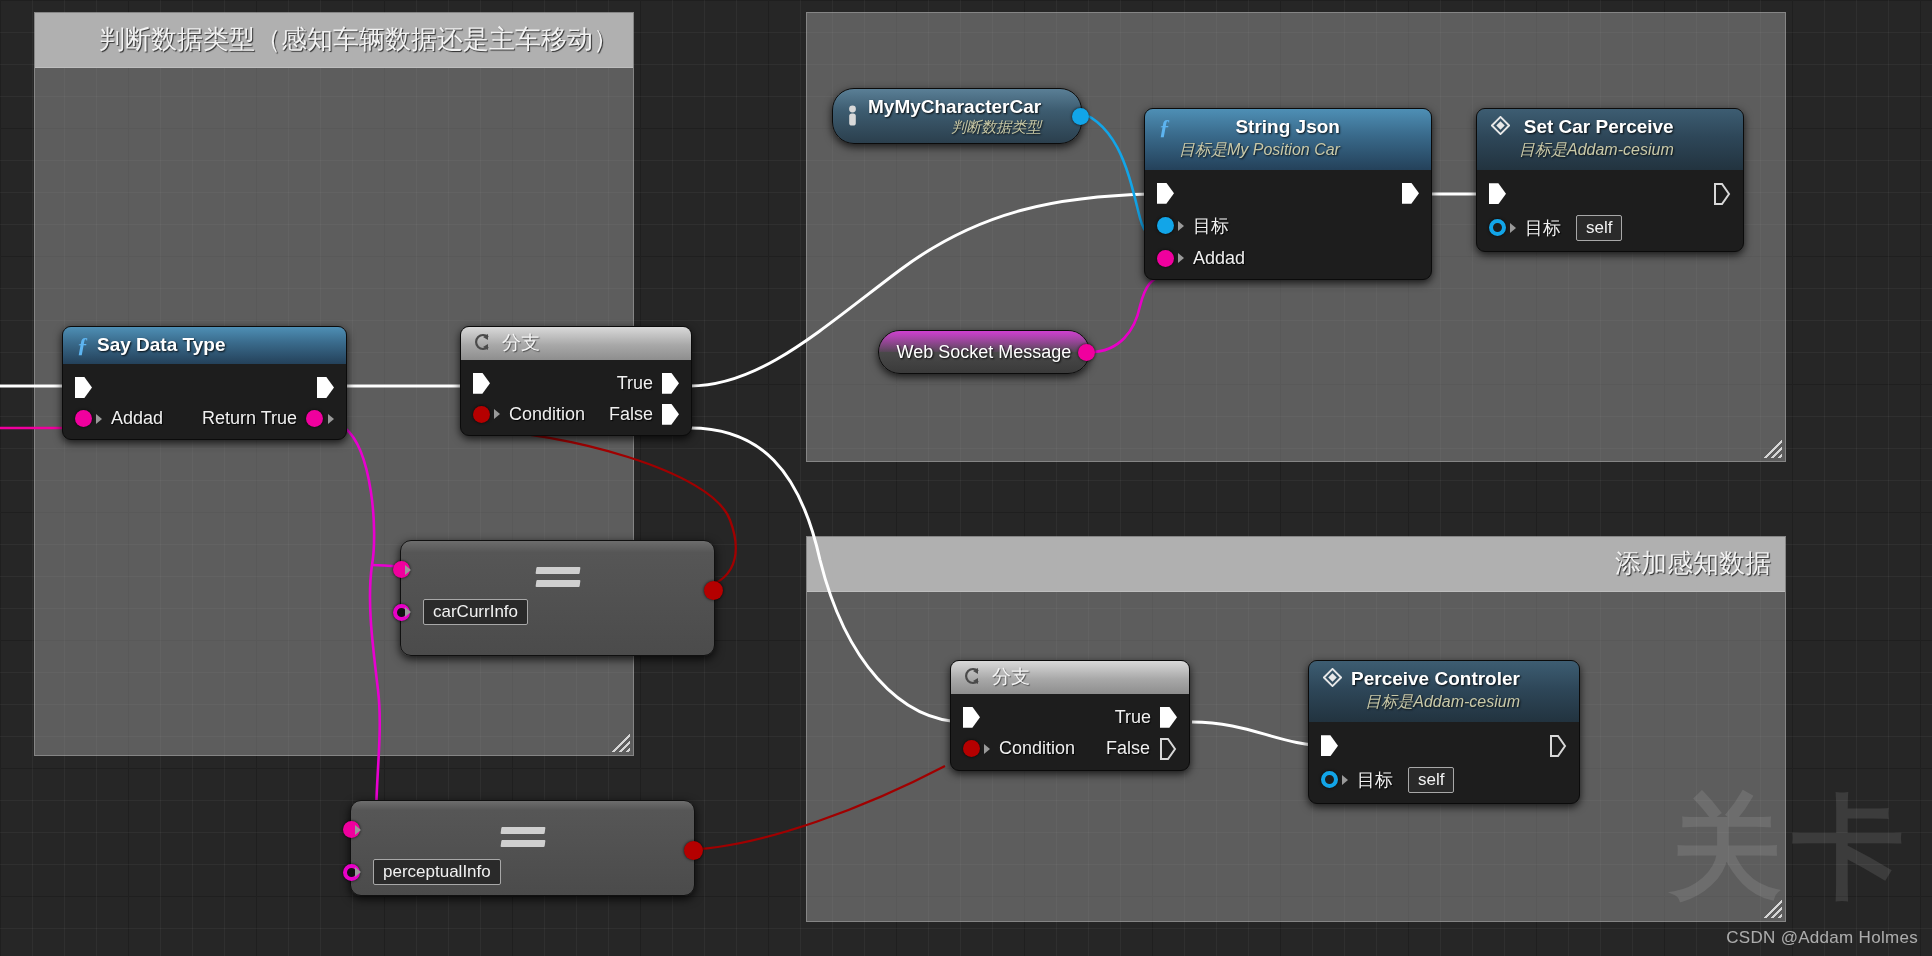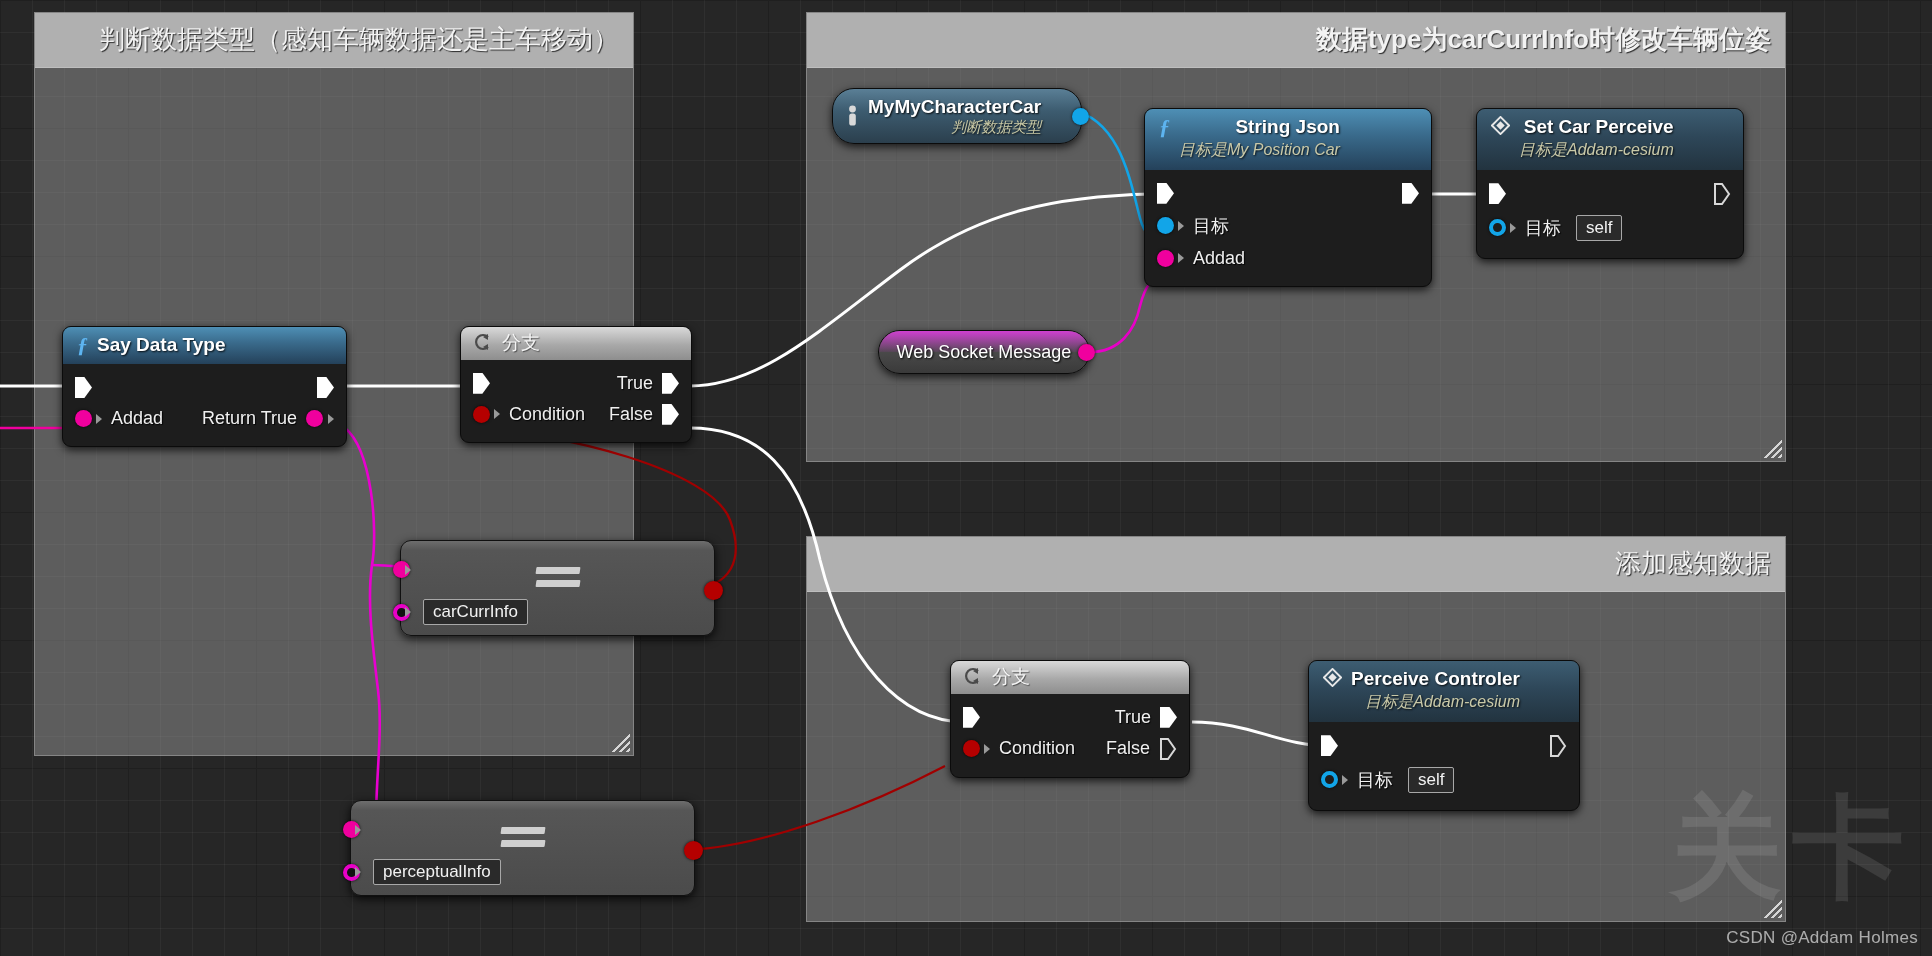--- a/index.html
+++ b/index.html
@@ -74,21 +74,21 @@
     border-radius:8px 8px 0 0;
     padding:7px 16px 9px 14px;
     display:flex; align-items:flex-start; gap:9px;
   }
   .nhead.fn   { background:linear-gradient(to bottom,#4e8fb5 0%,#3a6b8c 42%,#24415a 100%); }
   .nhead.evt  { background:linear-gradient(to bottom,#3d5d72 0%,#2e4759 45%,#22333f 100%); }
   .nhead.flow { background:linear-gradient(to bottom,#d9d9d9 0%,#a8a8a8 55%,#8e8e8e 100%); }
   .ntitle { color:#ffffff; font-size:19px; font-weight:700; text-shadow:1px 1px 2px rgba(0,0,0,0.85); line-height:1.15; }
   .ntitle.flowtxt { color:#f5f5f5; font-weight:400; font-size:19px; text-shadow:1px 1px 1px rgba(0,0,0,0.5); }
   .nsub { color:#c9c9a8; font-size:16px; font-style:italic; margin-top:2px; text-shadow:1px 1px 2px rgba(0,0,0,0.8); }
-  .nbody { padding:8px 0 12px 0; }
+  .nbody { padding:8px 0 5px 0; }
 
   
   .prow { display:flex; align-items:center; justify-content:space-between; padding:5px 12px; min-height:30px; }
   .pleft, .pright { display:flex; align-items:center; gap:9px; }
   .pright { justify-content:flex-end; }
   .plabel { color:#f0f0f0; font-size:18px; text-shadow:1px 1px 1px rgba(0,0,0,0.9); white-space:nowrap; }
 
   
   .exec {
     width:17px; height:21px; flex:none;
@@ -151,21 +151,20 @@
 <body>
 
 <div id="canvas">
 
   <div class="comment" style="left:34px; top:12px; width:600px; height:744px;">
     <div class="comment-title">判断数据类型（感知车辆数据还是主车移动）</div>
     <div class="resize-handle"></div>
   </div>
 
   <div class="comment" style="left:806px; top:12px; width:980px; height:450px;">
-    <div class="comment-title bold">数据type为carCurrInfo时修改车辆位姿</div>
     <div class="resize-handle"></div>
   </div>
 
   <div class="comment" style="left:806px; top:536px; width:980px; height:386px;">
     <div class="comment-title">添加感知数据</div>
     <div class="resize-handle"></div>
   </div>
 
   <svg id="wires" viewBox="0 0 1932 956">
 
@@ -337,21 +336,21 @@
           <span class="plabel">Condition</span>
         </div>
         <div class="pright">
           <span class="plabel">False</span>
           <div class="exec"></div>
         </div>
       </div>
     </div>
   </div>
 
-  <div class="cmpnode" style="left:400px; top:540px; width:315px; height:96px;">
+  <div class="cmpnode" style="left:400px; top:540px; width:315px; height:116px;">
     <div class="cmp-eq">
       <span></span>
         <span></span>
     </div>
     <div class="cmp-pin" style="left:-8px; top:20px;">
       <div class="dot mag"></div>
       <div class="arrowlet"></div>
     </div>
     <div class="cmp-pin" style="left:-8px; top:58px;">
       <div class="dot ringmag"></div>

